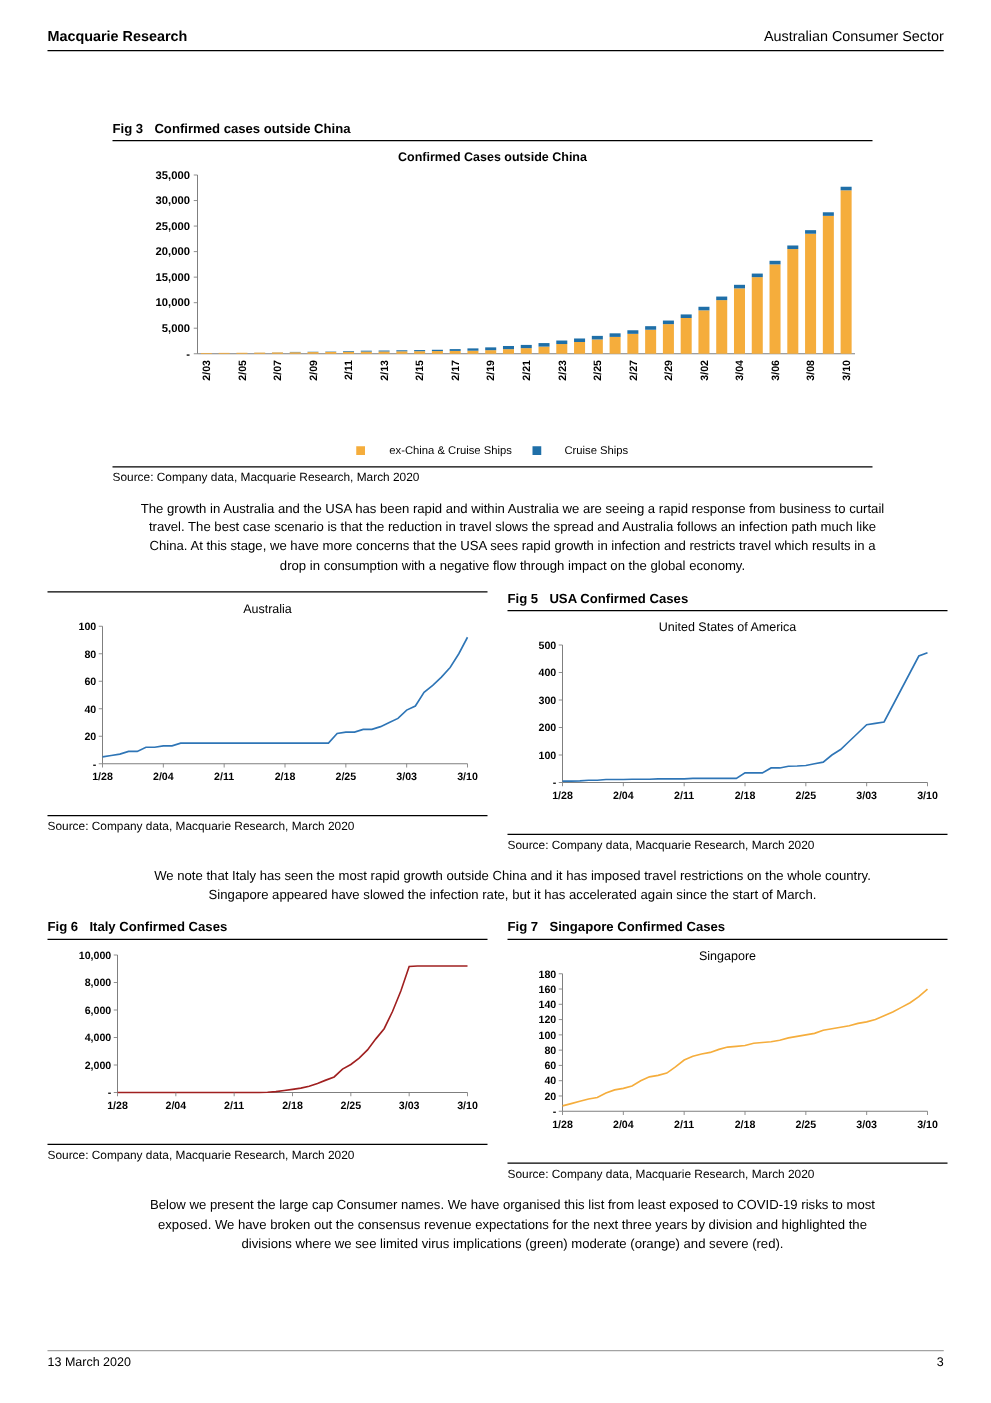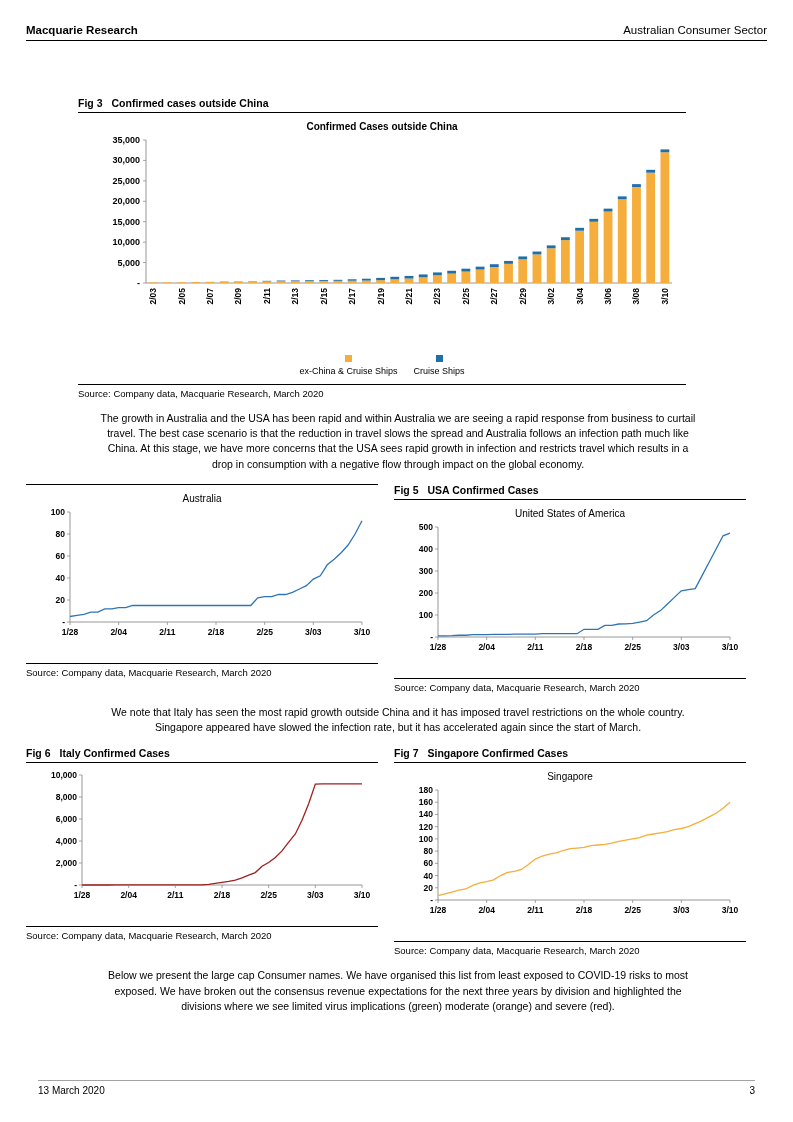--- a/index.html
+++ b/index.html
@@ -13,21 +13,21 @@
     font-family: "Liberation Sans", sans-serif;
     color: #000000;
     position: relative;
     overflow: hidden;
   }
   .page {
     position: relative;
     width: 793px;
     height: 1122px;
     box-sizing: border-box;
-    padding: 0 26px;
+    padding: 0 38px;
   }
 
   
   .header {
     position: relative;
     padding-top: 24px;
     display: flex;
     justify-content: space-between;
     align-items: baseline;
     font-size: 11.5px;
@@ -89,21 +89,21 @@
     height: 215px;
   }
   .legend {
     display: flex;
     justify-content: center;
     gap: 16px;
     font-size: 9px;
     margin-top: 6px;
     margin-bottom: 8px;
   }
-  .legend-item { display: flex; align-items: center; gap: 4px; flex-direction: column; }
+  .legend-item { display: flex; align-items: center; gap: 19px; }
   .legend-swatch { width: 7px; height: 7px; display: inline-block; }
 
   
   .two-col {
     display: flex;
     gap: 16px;
     margin-top: 10px;
   }
   .col {
     width: 352px;

